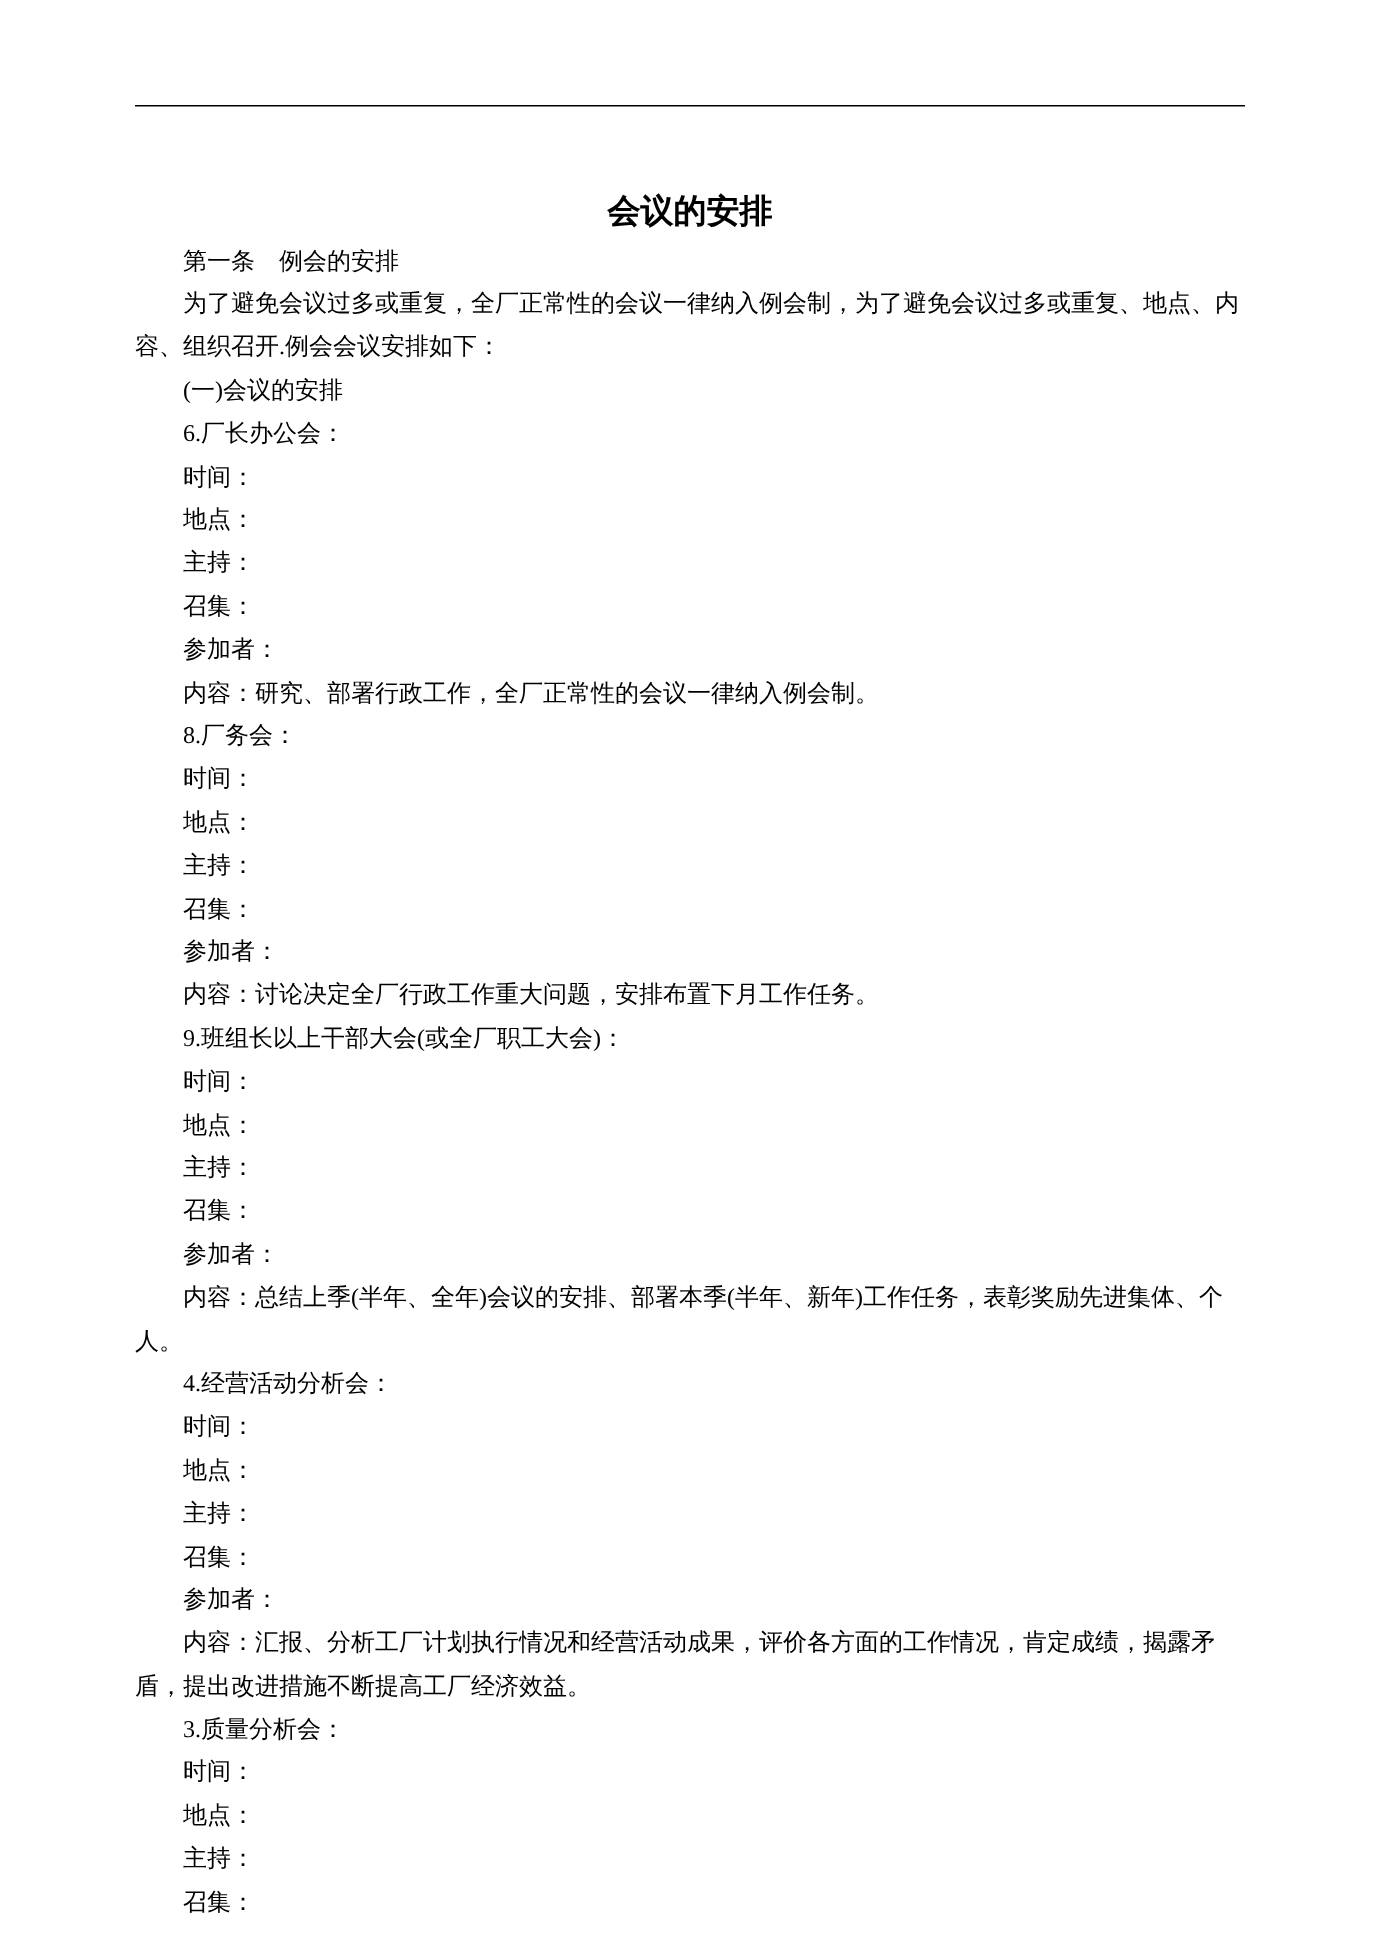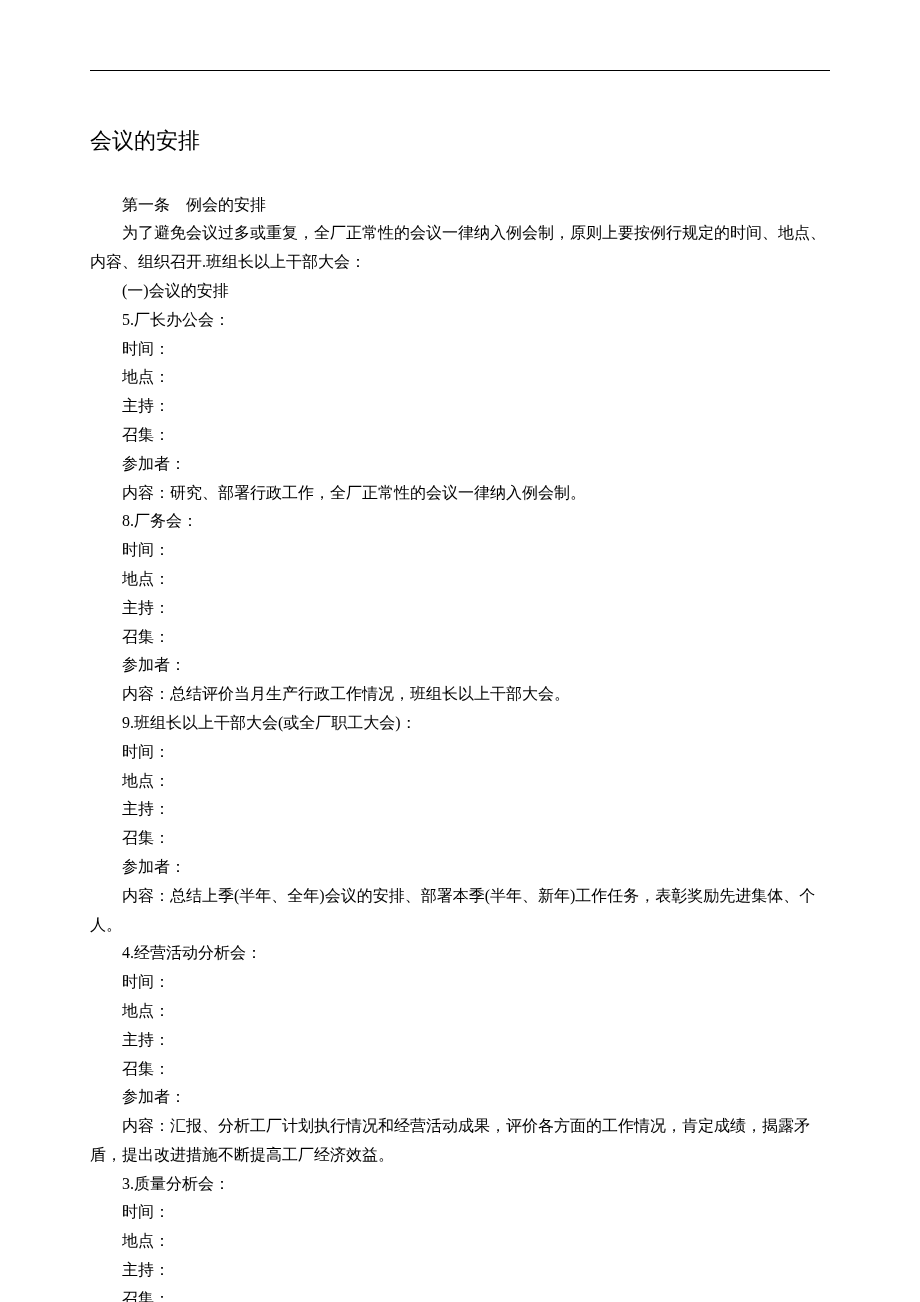--- a/index.html
+++ b/index.html
@@ -17,58 +17,58 @@
       font-size: 16px;
       line-height: 1.8;
       color: #000;
     }
     .divider {
       border-top: 1px solid #000;
       margin-bottom: 50px;
       width: 100%;
     }
     .title {
+      text-align: center;
       font-size: 22px;
-      font-weight: normal;
-      margin-bottom: 30px;
+      font-weight: bold;
       font-family: "SimHei", "黑体", sans-serif;
     }
     .body-text {
       text-indent: 2em;
     }
     p {
       margin: 0;
     }
   </style>
 </head>
 <body>
 
 <div class="divider"></div>
 
 <h1 class="title">会议的安排</h1>
 
 <p class="body-text">第一条　例会的安排</p>
-<p class="body-text">为了避免会议过多或重复，全厂正常性的会议一律纳入例会制，原则上要按例行规定的时间、地点、内容、组织召开.班组长以上干部大会：</p>
+<p class="body-text">为了避免会议过多或重复，全厂正常性的会议一律纳入例会制，为了避免会议过多或重复、地点、内容、组织召开.例会会议安排如下：</p>
 <p class="body-text">(一)会议的安排</p>
 
-<p class="body-text">5.厂长办公会：</p>
+<p class="body-text">6.厂长办公会：</p>
 <p class="body-text">时间：</p>
 <p class="body-text">地点：</p>
 <p class="body-text">主持：</p>
 <p class="body-text">召集：</p>
 <p class="body-text">参加者：</p>
 <p class="body-text">内容：研究、部署行政工作，全厂正常性的会议一律纳入例会制。</p>
 
 <p class="body-text">8.厂务会：</p>
 <p class="body-text">时间：</p>
 <p class="body-text">地点：</p>
 <p class="body-text">主持：</p>
 <p class="body-text">召集：</p>
 <p class="body-text">参加者：</p>
-<p class="body-text">内容：总结评价当月生产行政工作情况，班组长以上干部大会。</p>
+<p class="body-text">内容：讨论决定全厂行政工作重大问题，安排布置下月工作任务。</p>
 
 <p class="body-text">9.班组长以上干部大会(或全厂职工大会)：</p>
 <p class="body-text">时间：</p>
 <p class="body-text">地点：</p>
 <p class="body-text">主持：</p>
 <p class="body-text">召集：</p>
 <p class="body-text">参加者：</p>
 <p class="body-text">内容：总结上季(半年、全年)会议的安排、部署本季(半年、新年)工作任务，表彰奖励先进集体、个人。</p>
 
 <p class="body-text">4.经营活动分析会：</p>

